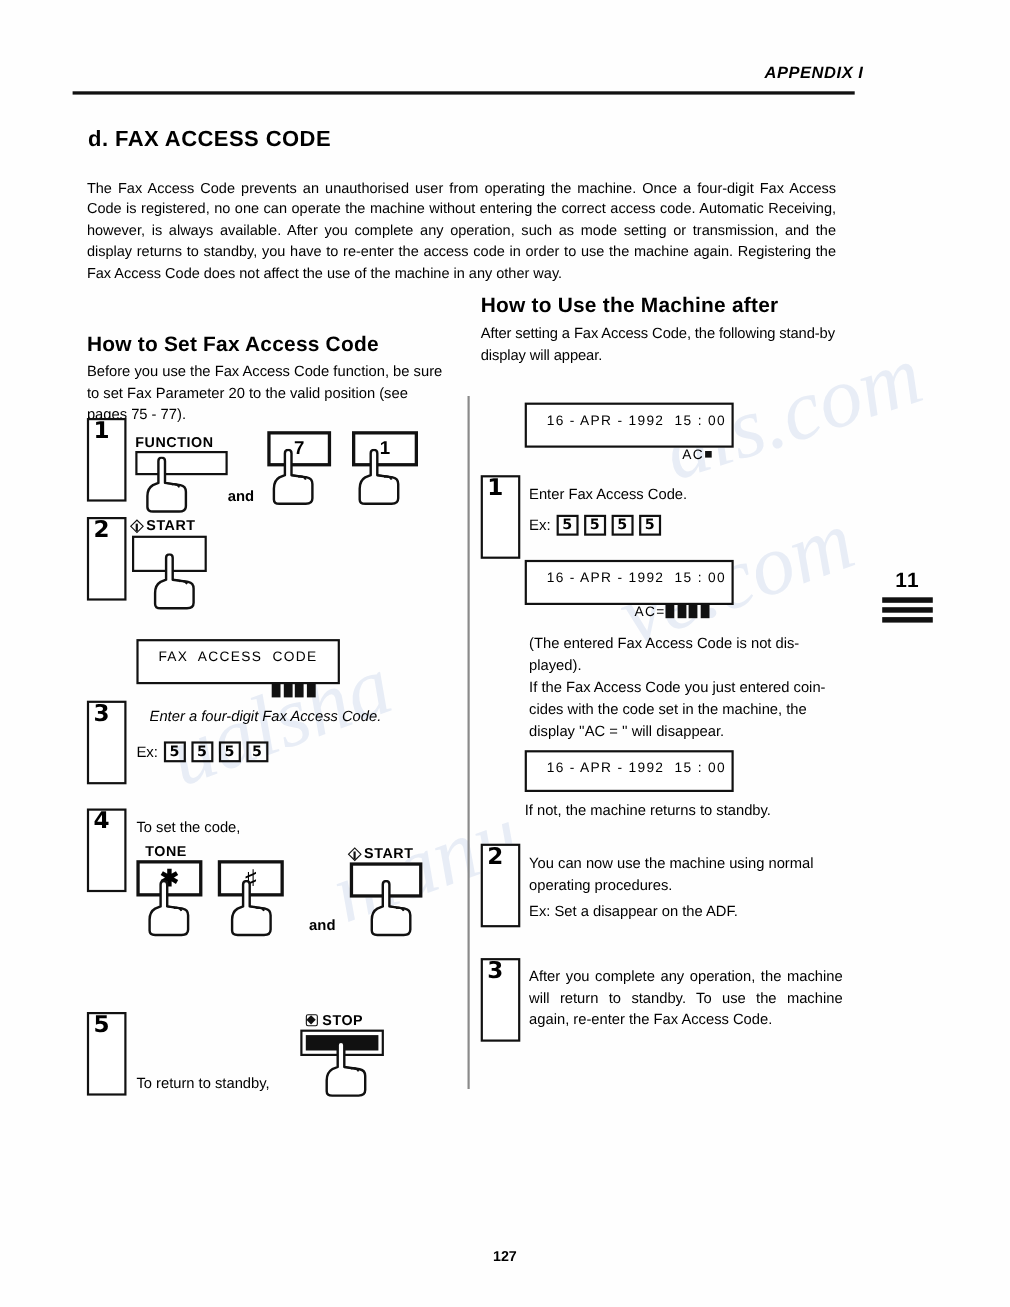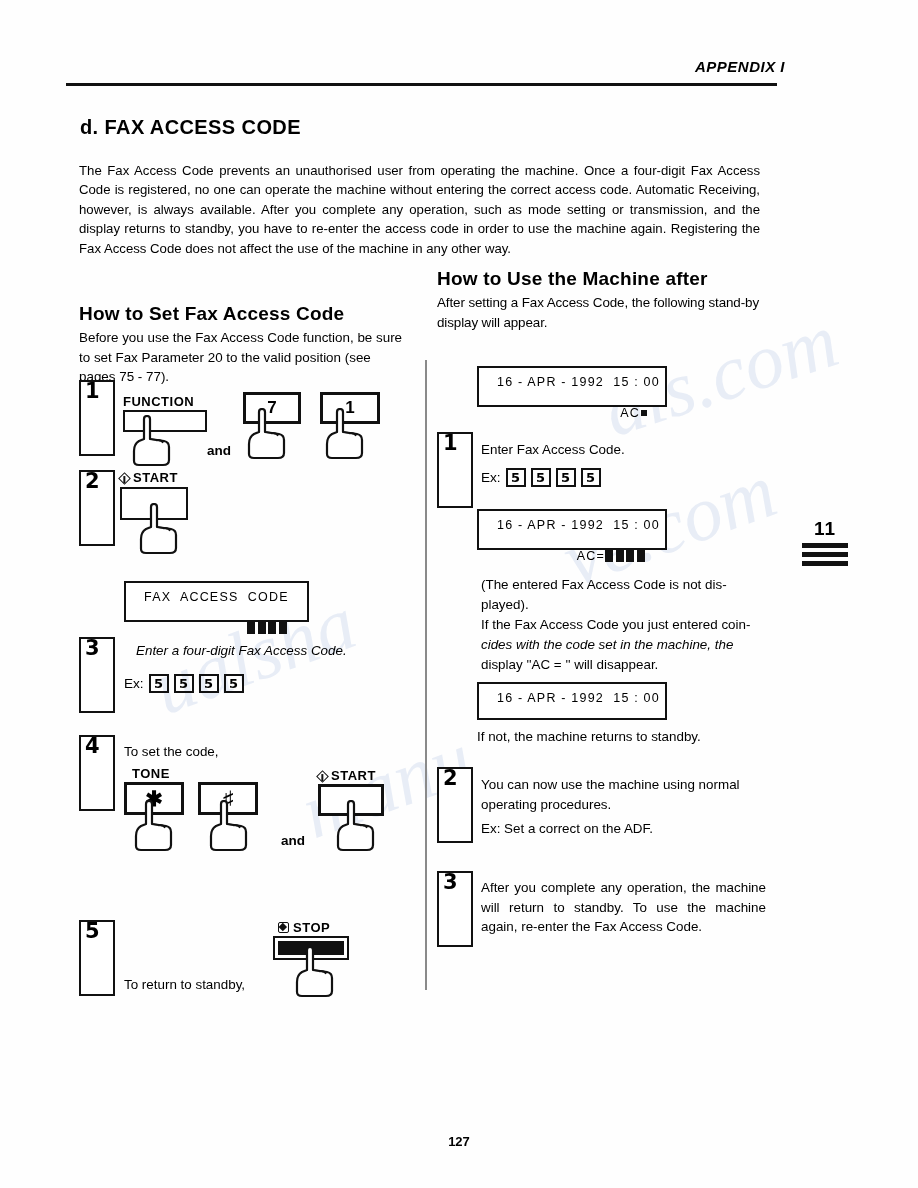--- a/index.html
+++ b/index.html
@@ -497,35 +497,35 @@
   <div class="lcd" style="left:477px; top:509px; width:190px; height:41px;">
     <div class="l1">16 - APR - 1992  15 : 00</div>
     <div class="l2">
       <span>AC=</span><span class="blocks"><span class="blk"></span><span class="blk"></span><span class="blk"></span><span class="blk"></span></span>
     </div>
   </div>
 
   <div class="para" style="left:481px; top:575px; width:290px;">(The  entered  Fax  Access  Code  is  not  dis-</div>
   <div class="para" style="left:481px; top:595px; width:290px;">played).</div>
   <div class="para" style="left:481px; top:615px; width:290px;">If the Fax Access Code you just entered coin-</div>
-  <div class="para" style="left:481px; top:635px; width:290px;font-style:italic;">cides  with  the  code  set  in  the  machine,  the</div>
+  <div class="para" style="left:481px; top:635px; width:290px;">cides  with  the  code  set  in  the  machine,  the</div>
   <div class="para" style="left:481px; top:655px; width:290px;">display ''AC = '' will disappear.</div>
 
   <div class="lcd" style="left:477px; top:682px; width:190px; height:38px;">
     <div class="l1">16 - APR - 1992  15 : 00</div>
   </div>
 
   <div class="para" style="left:477px; top:727px; width:290px;">If not, the machine returns to standby.</div>
 
   <div class="step-box" style="left:437px; top:767px;">
     <span class="num">2</span>
   </div>
   <div class="para" style="left:481px; top:775px; width:290px;">You can now use the machine using normal</div>
   <div class="para" style="left:481px; top:795px; width:290px;">operating procedures.</div>
-  <div class="para" style="left:481px; top:819px; width:290px;">Ex:  Set a correct on the ADF.</div>
+  <div class="para" style="left:481px; top:819px; width:290px;">Ex:  Set a disappear on the ADF.</div>
 
   <div class="step-box" style="left:437px; top:871px;">
     <span class="num">3</span>
   </div>
   <div class="para just" style="left:481px; top:878px; width:285px;">After you complete any operation, the machine will return to standby. To use the machine again, re-enter the Fax Access Code.</div>
 
   <div class="chapter-tab">
     <div class="cnum">11</div>
     <div class="bar"></div>
     <div class="bar"></div>

